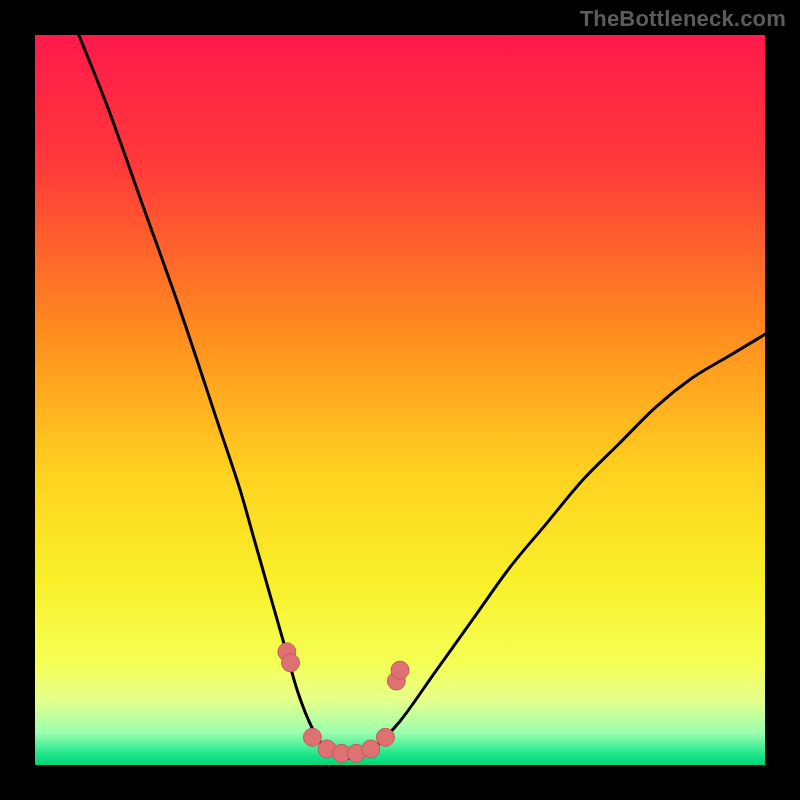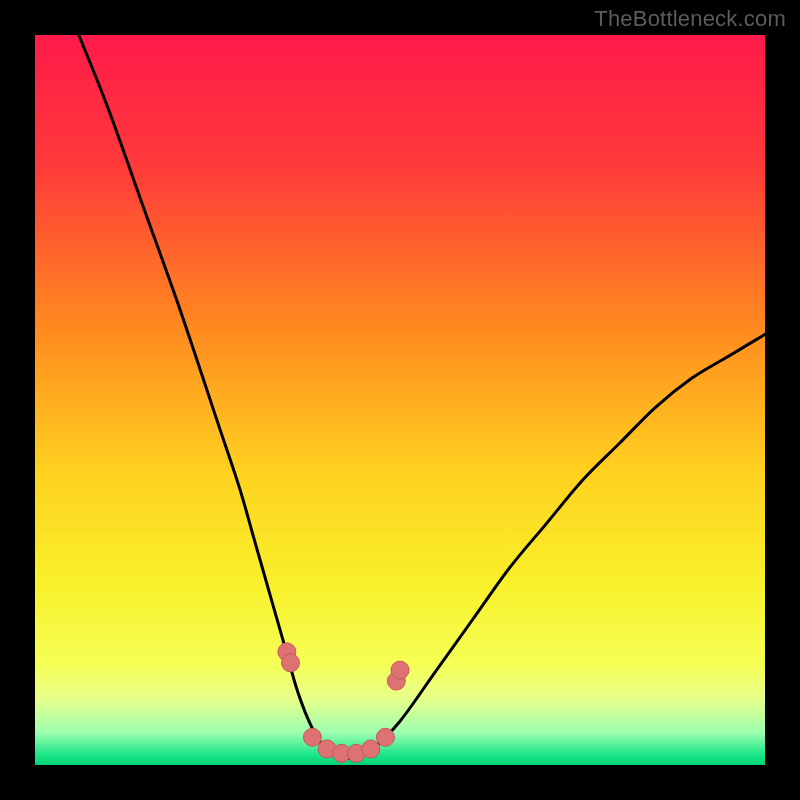--- a/index.html
+++ b/index.html
@@ -35,21 +35,21 @@
     position: absolute;
     inset: 0;
     width: 100%;
     height: 100%;
   }
   .watermark {
     position: absolute;
     top: 6px;
     right: 14px;
     font-size: 22px;
-    font-weight: 400;
+    font-weight: 700;
     color: #5c5c5c;
     letter-spacing: 0.2px;
     margin-left: 40px;
   }
 </style>
 </head>
 <body>
 
 <div class="frame">
 

